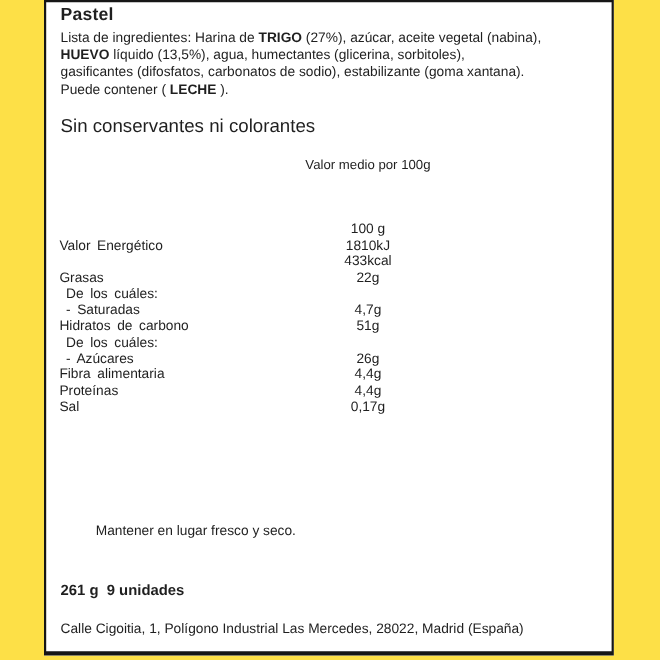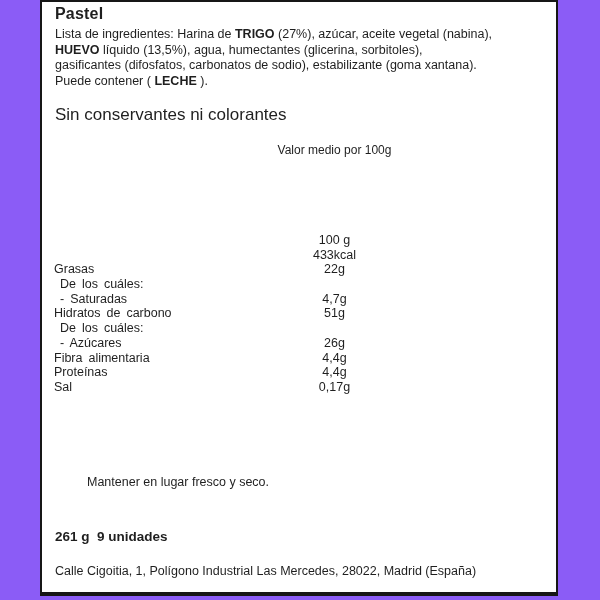--- a/index.html
+++ b/index.html
@@ -1,20 +1,20 @@
 <!DOCTYPE html>
 <html><head>
 <meta charset="utf-8">
 <style>
   html, body { margin: 0; padding: 0; background: #ffffff; }
   .canvas {
     position: relative;
     width: 600px;
     height: 600px;
-    background: #8b5cf6;
+    background: #fde047;
     font-family: "Liberation Sans", sans-serif;
     color: #1f1f1f;
     overflow: hidden;
   }
   .label-box {
     position: absolute;
     left: 40px;
     top: 0px;
     width: 514px;
     height: 590px;
@@ -52,21 +52,20 @@
     width: 155px;
     text-align: center;
     font-size: 12px;
   }
   .nutrition {
     position: absolute;
     top: 199px;
     left: 12px;
     right: 8px;
     font-size: 12.5px;
-    margin-top: 32px;
   }
   .nutrition .line {
     position: relative;
     height: 14.7px;
     line-height: 14.7px;
   }
   .nutrition .row-label {
     display: inline-block;
     word-spacing: 2.5px;
     white-space: pre;
@@ -125,20 +124,21 @@
       </div>
 
     <div class="claim">Sin conservantes ni colorantes</div>
 
     <div class="valor-header">Valor medio por 100g</div>
 
     <div class="nutrition" id="nutrition-table">
       <div class="line">
         <span class="row-value">100 g</span>
       </div>
+    <div class="line"><span class="row-label">Valor Energético</span><span class="row-value">1810kJ</span></div>
         <div class="line"><span class="row-label"></span><span class="row-value">433kcal</span></div>
         <div class="line"><span class="row-label">Grasas</span><span class="row-value">22g</span></div>
         <div class="line"><span class="row-label indent">De los cuáles:</span></div>
         <div class="line"><span class="row-label indent">- Saturadas</span><span class="row-value">4,7g</span></div>
         <div class="line"><span class="row-label">Hidratos de carbono</span><span class="row-value">51g</span></div>
         <div class="line"><span class="row-label indent">De los cuáles:</span></div>
         <div class="line"><span class="row-label indent">- Azúcares</span><span class="row-value">26g</span></div>
         <div class="line"><span class="row-label">Fibra alimentaria</span><span class="row-value">4,4g</span></div>
         <div class="line"><span class="row-label">Proteínas</span><span class="row-value">4,4g</span></div>
         <div class="line"><span class="row-label">Sal</span><span class="row-value">0,17g</span></div>

